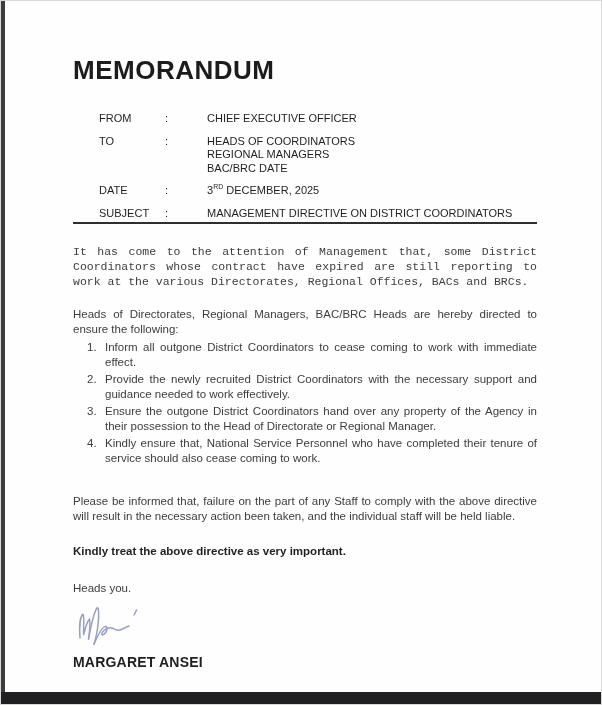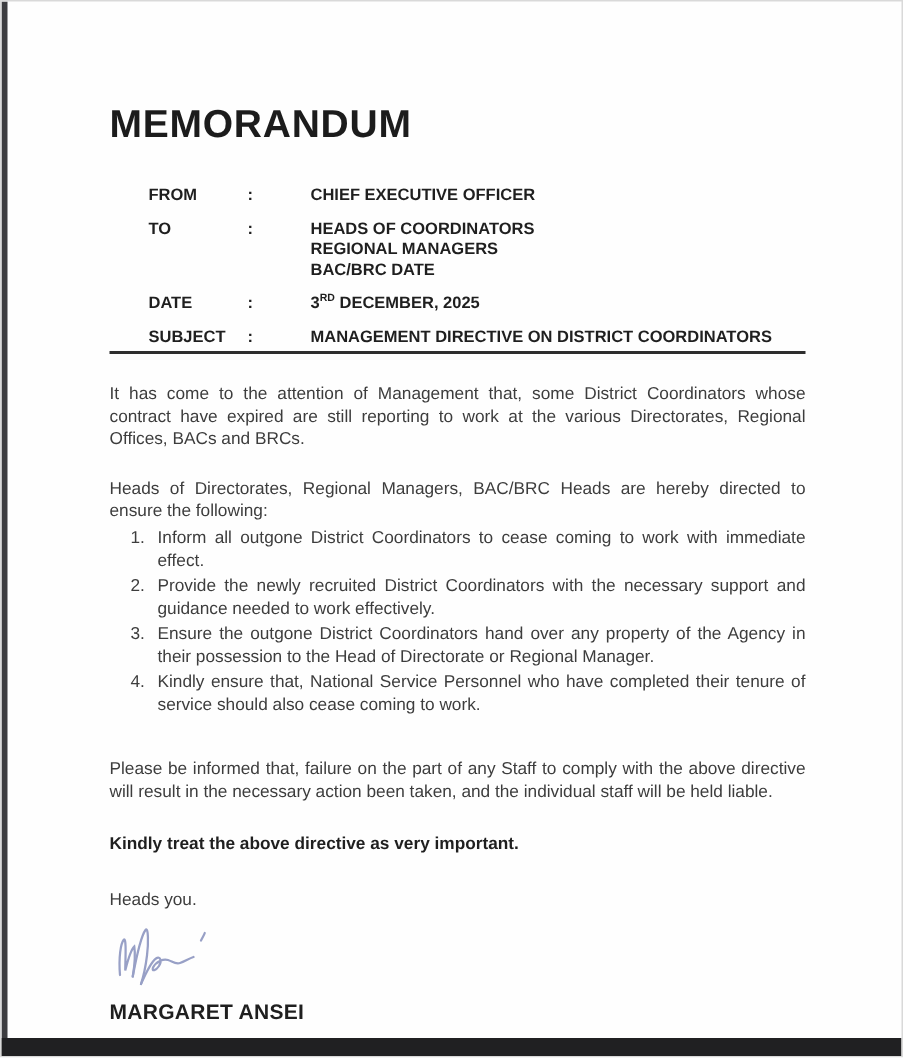--- a/index.html
+++ b/index.html
@@ -21,35 +21,35 @@
     background: #3d3d40;
   }
   .scan-edge-bottom {
     position: absolute;
     left: 0; bottom: 0;
     width: 100%; height: 12px;
     background: #202022;
   }
   .content {
     position: absolute;
-    top: 66px;
+    top: 54px;
     left: 72px;
     right: 64px;
   }
   .memo-title {
     font-size: 26px;
     font-weight: bold;
     letter-spacing: 0.5px;
     color: #1c1c1c;
     margin-bottom: 26px;
   }
   .hdr-row {
     display: flex;
     font-size: 11px;
-    font-weight: bold;
+    font-weight: normal;
     color: #1f1f1f;
     line-height: 13.5px;
     margin-bottom: 9px;
     padding-left: 26px;
   }
   .hdr-label { width: 66px; flex: 0 0 66px; }
   .hdr-colon { width: 42px; flex: 0 0 42px; }
   .hdr-value { flex: 1; }
   .hdr-value .line { display: block; }
   sup { font-size: 7px; vertical-align: super; line-height: 0; }
@@ -57,21 +57,21 @@
     border: none;
     border-top: 2.5px solid #2e2e2e;
     margin: 2px 0 20px 0;
   }
   .body-text {
     font-size: 11.5px;
     line-height: 15px;
     text-align: justify;
     color: #3d3d3d;
   }
-  .para-1 { margin-bottom: 18px; }
+  .para-1 { margin-bottom: 18px; font-family: Liberation Mono, monospace; }
   .para-2 { margin-bottom: 3px; }
   .directive-list { margin: 0 0 0 14px; }
   .directive-item {
     display: flex;
     font-size: 11.5px;
     line-height: 15px;
     color: #3d3d3d;
     margin-bottom: 2px;
   }
   .item-num { flex: 0 0 18px; }

